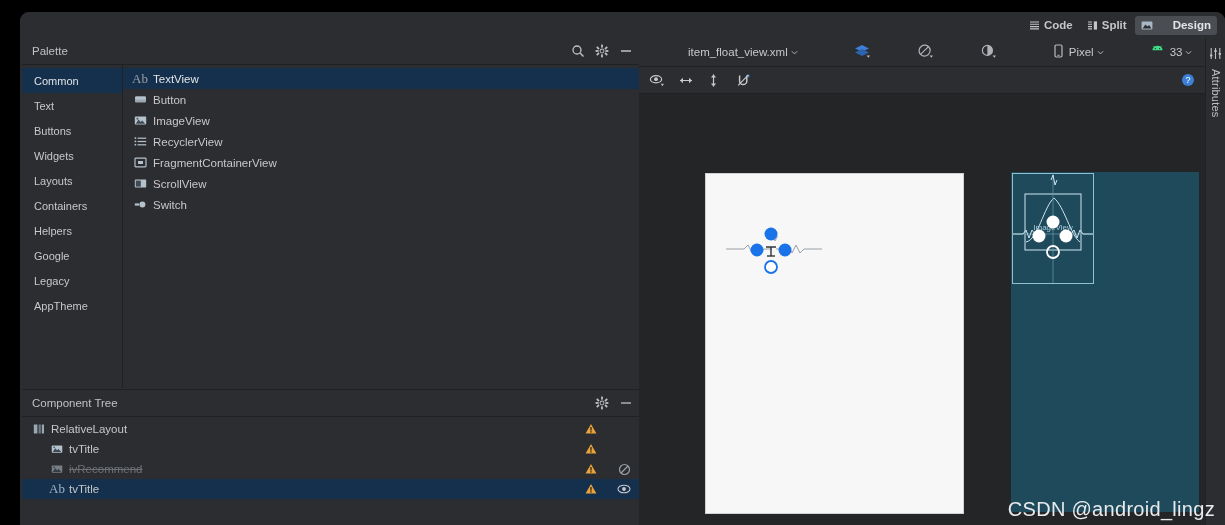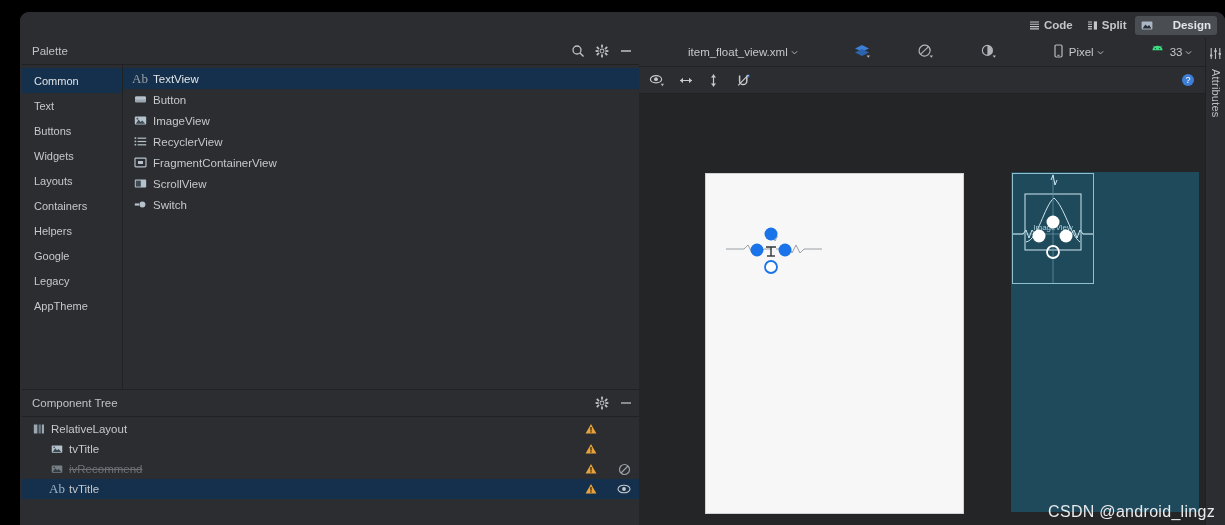--- a/index.html
+++ b/index.html
@@ -185,21 +185,21 @@
   .attr-label {
     writing-mode: vertical-rl;
     font-size: 11px; color: #bfc1c4;
     letter-spacing: .2px;
     cursor: default;
   }
 
   
   .watermark {
     position: absolute; right: 10px; bottom: 4px;
-    font-size: 16px; color: #e8eaec;
+    font-size: 20px; color: #e8eaec;
     letter-spacing: .3px;
     z-index: 40;
   }
 </style>
 </head>
 <body>
 
 <div id="root">
   <div class="ide-window">
 

